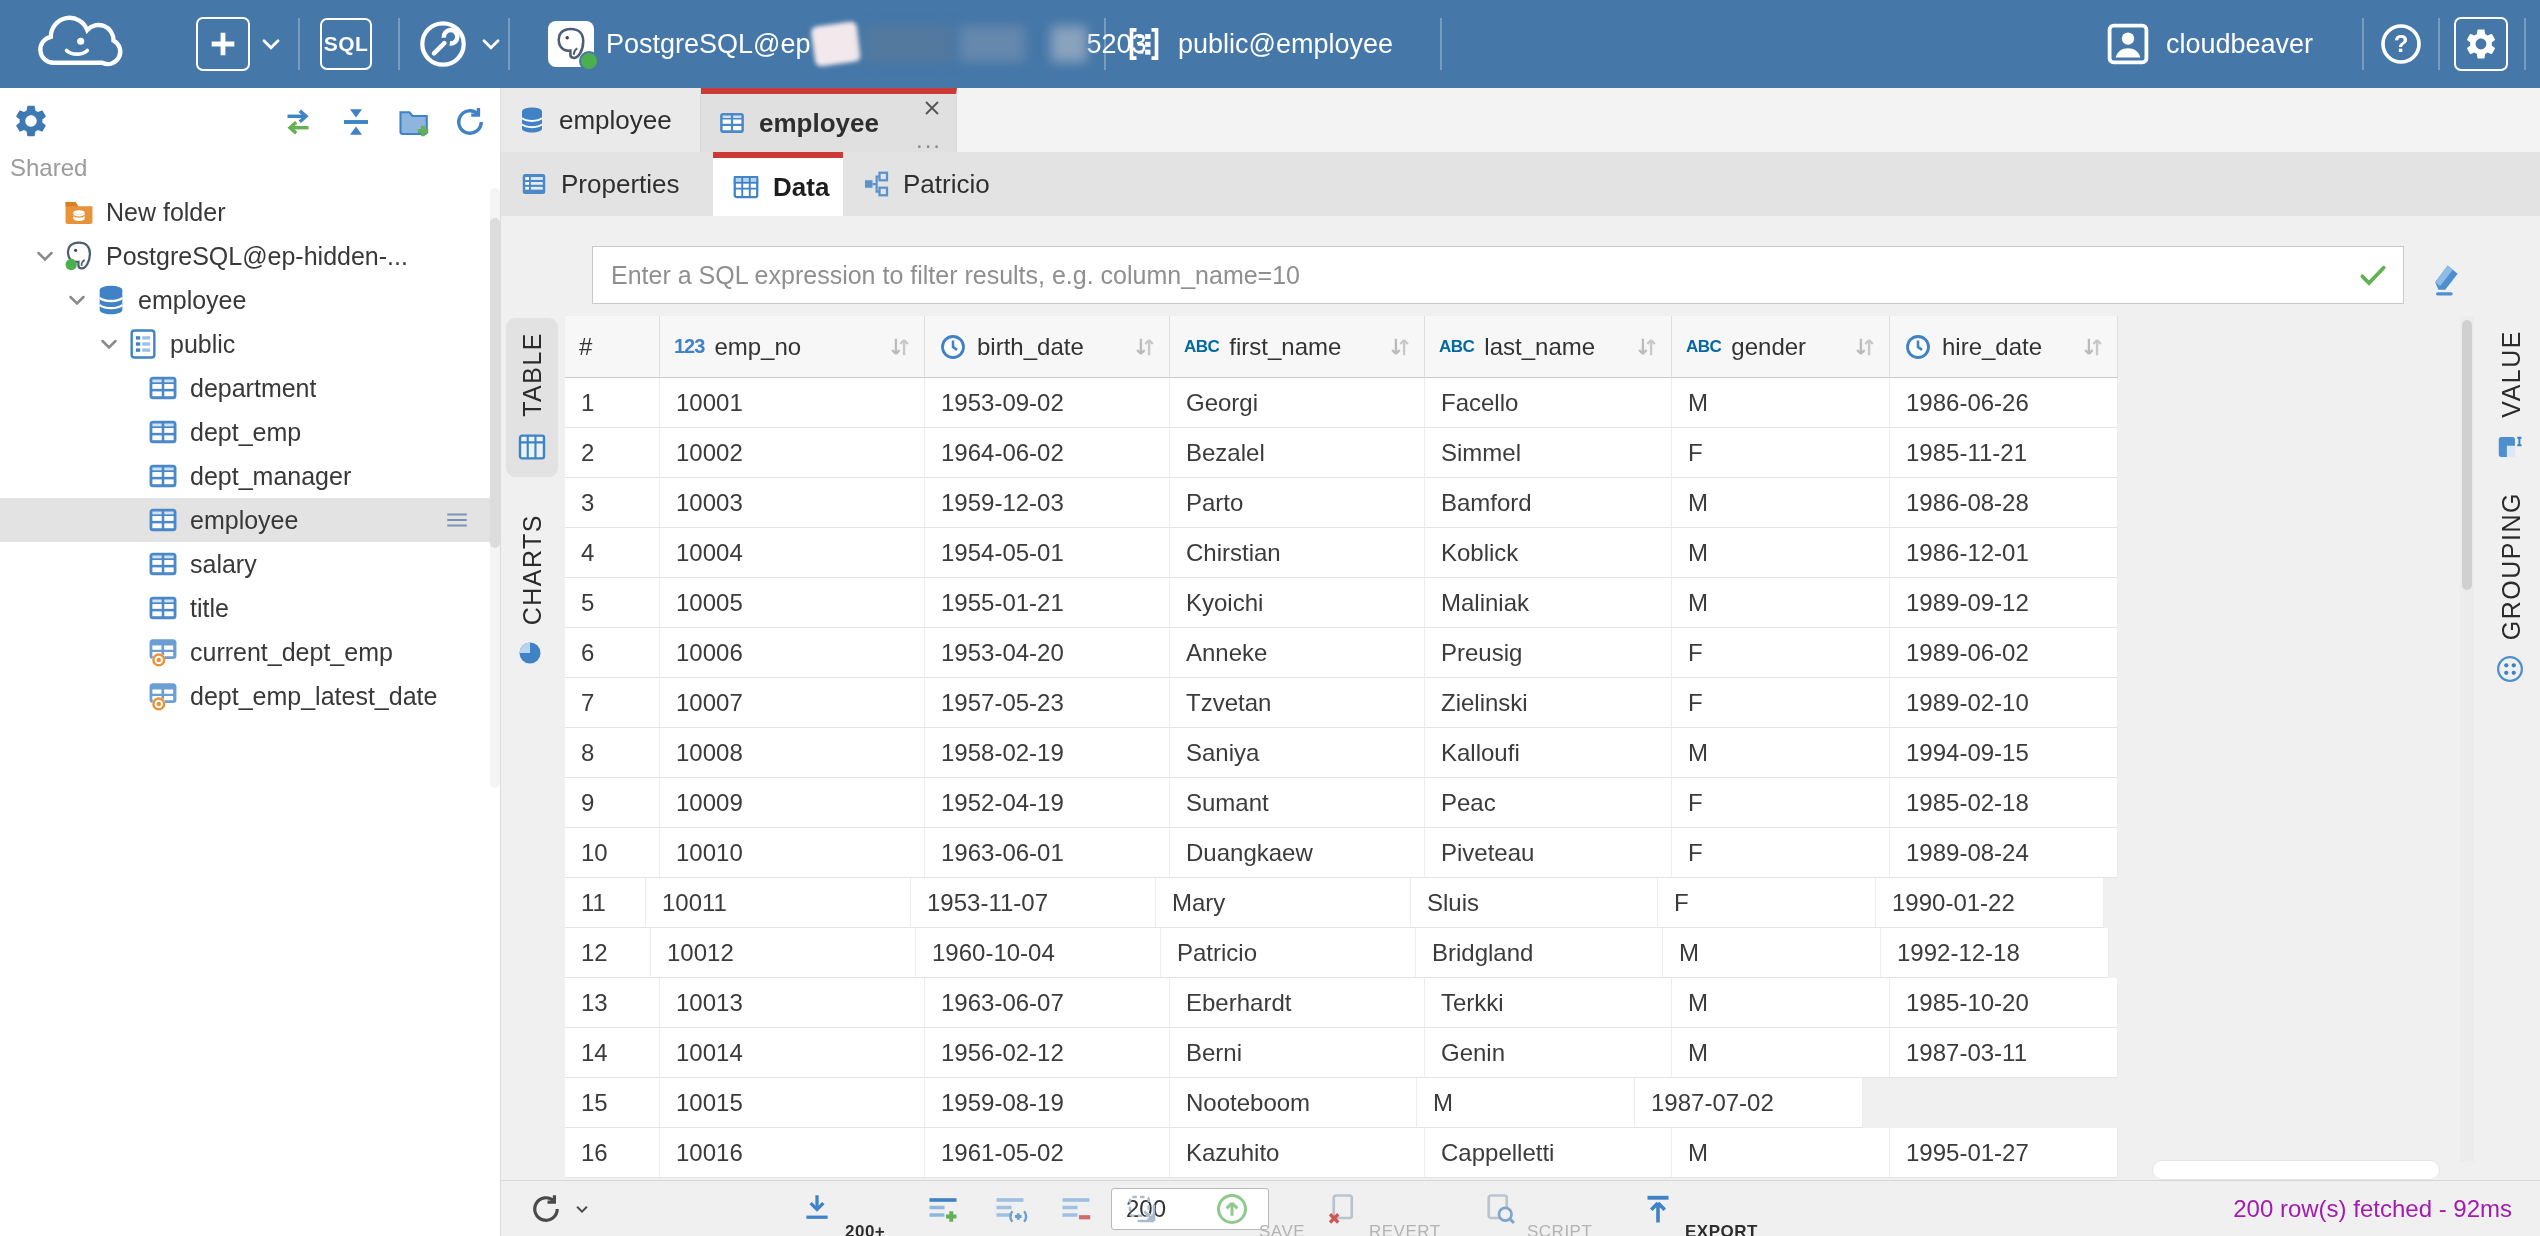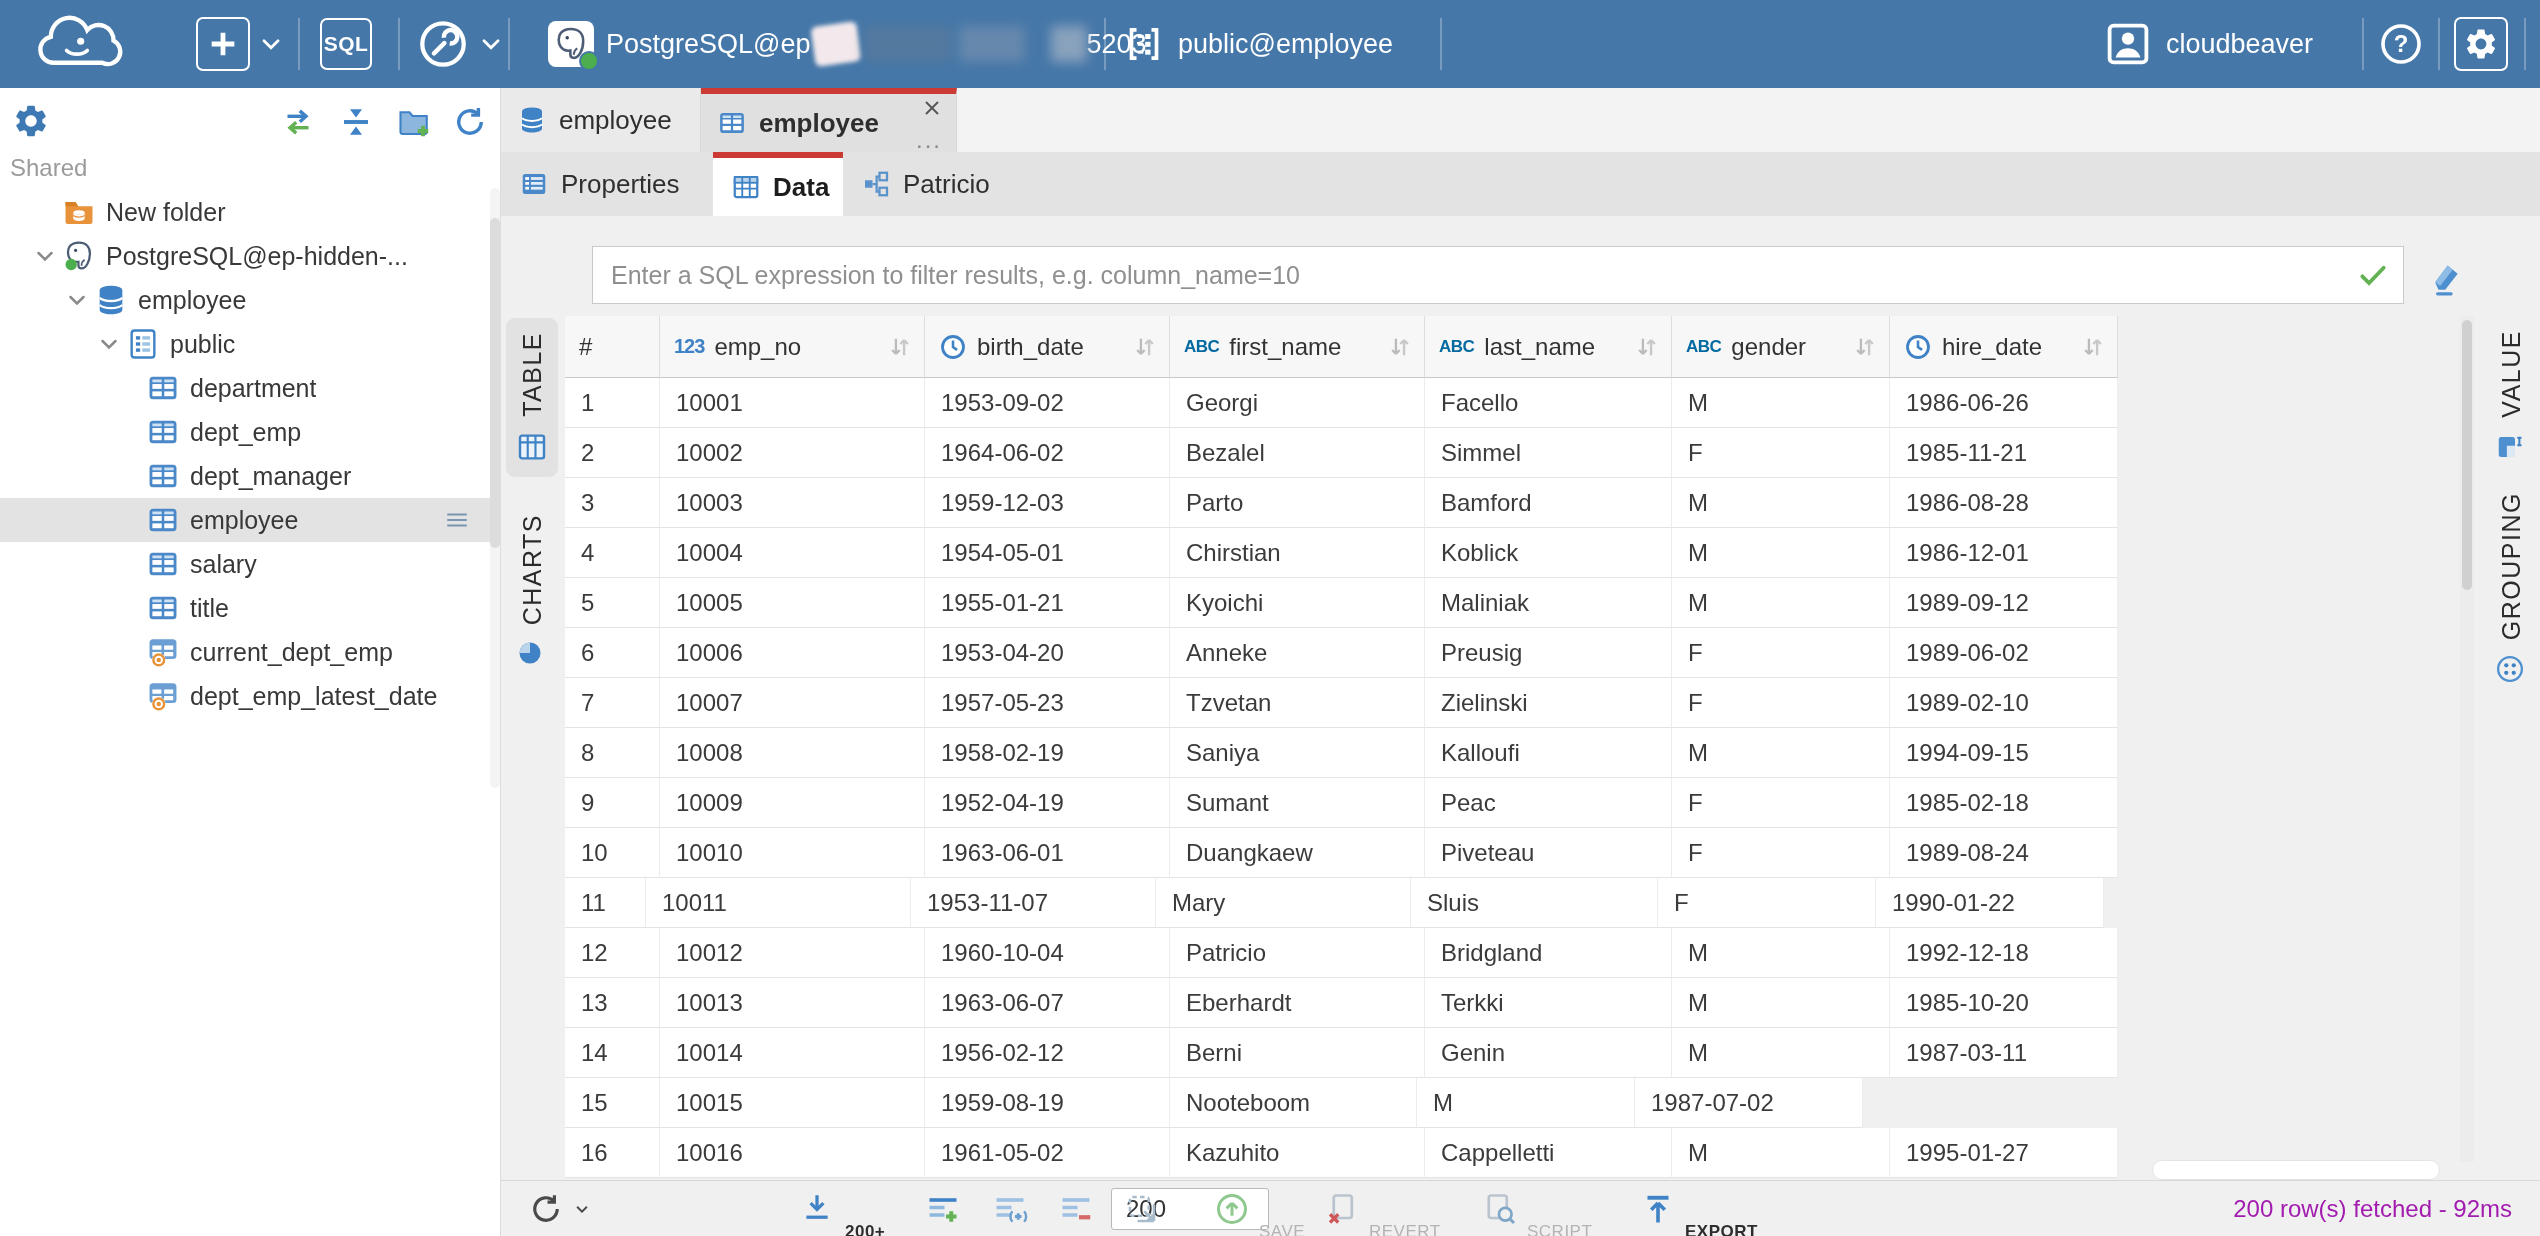--- a/index.html
+++ b/index.html
@@ -755,21 +755,21 @@
         <div class="grow">
           <div class="bcell" style="width:81px">11</div>
           <div class="bcell" style="width:265px">10011</div>
           <div class="bcell" style="width:245px">1953-11-07</div>
           <div class="bcell" style="width:255px">Mary</div>
           <div class="bcell" style="width:247px">Sluis</div>
           <div class="bcell" style="width:218px">F</div>
           <div class="bcell" style="width:228px">1990-01-22</div>
         </div>
         <div class="grow">
-          <div class="bcell" style="width:95px">12</div>
+          <div class="bcell" style="width:86px">12</div>
           <div class="bcell" style="width:265px">10012</div>
           <div class="bcell" style="width:245px">1960-10-04</div>
           <div class="bcell" style="width:255px">Patricio</div>
           <div class="bcell" style="width:247px">Bridgland</div>
           <div class="bcell" style="width:218px">M</div>
           <div class="bcell" style="width:228px">1992-12-18</div>
         </div>
         <div class="grow">
           <div class="bcell" style="width:95px">13</div>
           <div class="bcell" style="width:265px">10013</div>

